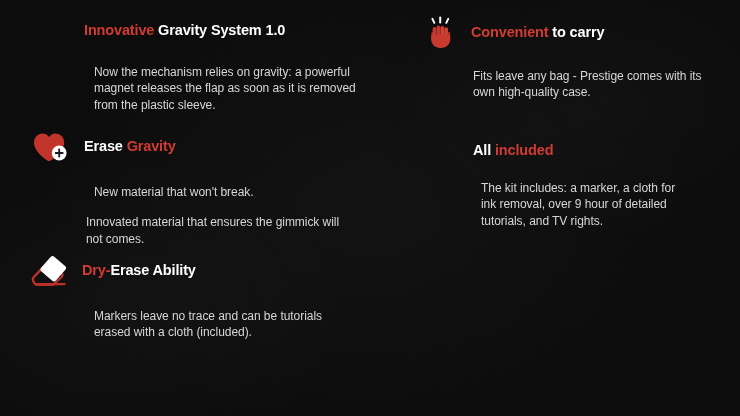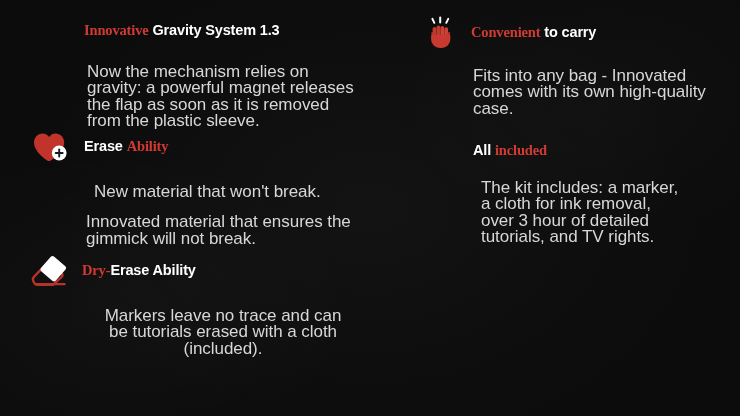--- a/index.html
+++ b/index.html
@@ -29,21 +29,21 @@
     inset: 0;
   }
   .cell {
     position: absolute;
   }
   
   .col-l { left: 24px;  width: 350px; }
   .col-r { left: 413px; width: 330px; }
   .row-1 { top: 14px; }
   .row-2 { top: 128px; }
-  .row-3 { top: 252px; text-align: center; }
+  .row-3 { top: 252px; }
 
   .feature {
     position: relative;
     min-height: 100px;
   }
   .head-row {
     display: flex;
     align-items: center;
     min-height: 34px;
   }
@@ -59,26 +59,26 @@
 
   h3.title {
     margin: 0;
     font-size: 14.5px;
     font-weight: bold;
     line-height: 1.2;
     letter-spacing: -0.15px;
     color: #ffffff;
     white-space: nowrap;
   }
-  h3.title .accent { color: #d23b33; font-family: Liberation Serif, serif; }
+  h3.title .accent { color: #d23b33; }
   h3.title .plain  { color: #ffffff; }
 
   .body-text {
-    margin: 3px;
-    font-size: 17px;
+    margin: 10px;
+    font-size: 12px;
     line-height: 16.4px;
     color: #d7d7d7;
     letter-spacing: -0.05px;
   }
   .body-text + .body-text { margin-top: 14px; }
 
   
   .pad-icon   { padding-left: 60px; }
   .pad-text   { padding-left: 60px; }
   .pad-none   { padding-left: 0; }
@@ -89,21 +89,21 @@
 </style>
 </head>
 <body>
 
 <div class="slide">
   <div class="grid">
 
     <div class="cell col-l row-1">
       <div class="feature">
         <div class="head-row pad-icon">
-          <h3 class="title"><span class="accent">Innovative</span><span class="plain"> Gravity System 1.3</span></h3>
+          <h3 class="title"><span class="accent">Innovative</span><span class="plain"> Gravity System 1.0</span></h3>
         </div>
         <p class="body-text pad-text gap-top-b" style="width:268px">Now the mechanism relies on gravity: a powerful magnet releases the flap as soon as it is removed from the plastic sleeve.</p>
       </div>
     </div>
 
     <div class="cell col-r row-1">
       <div class="feature">
         <div class="head-row">
           <div class="icon-slot">
             <svg width="36" height="34" viewBox="0 0 36 34" aria-hidden="true">
@@ -120,50 +120,50 @@
                 <path d="M17.4 11.9c0-1.1 0.85-2.0 1.9-2.0s1.9 0.9 1.9 2.0v8.1h-3.8z"></path>
                 <path d="M21.3 13.1c0-1.05 0.85-1.95 1.9-1.95s1.9 0.9 1.9 1.95v6.9h-3.8z"></path>
               </g>
               <path d="M7.6 16.6c0.9-0.95 2.3-0.8 3.0 0.25l1.5 2.3 0.3 2.6-3.1-2.2c-1.0-0.7-1.2-2.0-0.4-2.95z" fill="#b8352c"></path>
               <path d="M27.9 16.6c-0.9-0.95-2.3-0.8-3.0 0.25l-1.5 2.3-0.3 2.6 3.1-2.2c1.0-0.7 1.2-2.0 0.4-2.95z" fill="#b8352c"></path>
               <path d="M9.1 18.8h17.2c0.55 0 1.0 0.45 1.0 1.0v3.3c0 5.0-4.0 9.0-9.0 9.0h-1.2c-5.0 0-9.0-4.0-9.0-9.0v-3.3c0-0.55 0.45-1.0 1.0-1.0z" fill="#c8392f"></path>
             </svg>
           </div>
           <h3 class="title"><span class="accent">Convenient</span><span class="plain"> to carry</span></h3>
         </div>
-        <p class="body-text pad-none gap-top-b" style="width:246px;margin-left:60px">Fits into any bag - Innovated comes with its own high-quality case.</p>
+        <p class="body-text pad-none gap-top-b" style="width:246px;margin-left:60px">Fits leave any bag - Prestige comes with its own high-quality case.</p>
       </div>
     </div>
 
     <div class="cell col-l row-2">
       <div class="feature">
         <div class="head-row">
           <div class="icon-slot">
             <svg width="40" height="34" viewBox="0 0 40 34" aria-hidden="true">
               <path d="M16.0 31.0C16.0 31.0 2.0 22.6 2.0 12.6 2.0 7.3 5.9 3.4 10.6 3.4c3.0 0 5.2 1.55 6.5 3.5 1.3-1.95 3.5-3.5 6.5-3.5 4.7 0 8.6 3.9 8.6 9.2 0 10.0-14.0 18.4-14.0 18.4z" fill="#c0342c"></path>
               <circle cx="27.2" cy="23.0" r="7.4" fill="#ffffff"></circle>
               <g fill="#1a1a1a">
                 <rect x="26.25" y="18.6" width="1.9" height="8.8" rx="0.9"></rect>
                 <rect x="22.8" y="22.05" width="8.8" height="1.9" rx="0.9"></rect>
               </g>
             </svg>
           </div>
-          <h3 class="title" style="margin-left:2px"><span class="plain">Erase </span><span class="accent">Ability</span></h3>
+          <h3 class="title" style="margin-left:2px"><span class="plain">Erase </span><span class="accent">Gravity</span></h3>
         </div>
         <p class="body-text gap-top-c" style="width:280px;margin-left:62px">New material that won't break.</p>
-        <p class="body-text" style="width:268px;margin-left:62px">Innovated material that ensures the gimmick will not break.</p>
+        <p class="body-text" style="width:268px;margin-left:62px">Innovated material that ensures the gimmick will not comes.</p>
       </div>
     </div>
 
     <div class="cell col-r row-2" style="top:140px">
       <div class="feature">
         <div class="head-row" style="min-height:22px;padding-left:60px">
           <h3 class="title"><span class="plain">All </span><span class="accent">included</span></h3>
         </div>
-        <p class="body-text gap-top-c" style="width:200px;margin-left:60px">The kit includes: a marker, a cloth for ink removal, over 3 hour of detailed tutorials, and TV rights.</p>
+        <p class="body-text gap-top-c" style="width:200px;margin-left:60px">The kit includes: a marker, a cloth for ink removal, over 9 hour of detailed tutorials, and TV rights.</p>
       </div>
     </div>
 
     <div class="cell col-l row-3">
       <div class="feature">
         <div class="head-row">
           <div class="icon-slot">
             <svg width="42" height="36" viewBox="0 0 42 36" aria-hidden="true">
               <path d="M3.2 23.6 L17.0 9.0 c1.2-1.25 3.1-1.2 4.25 0.1 L30.6 20.0 c1.1 1.25 1.0 3.1-0.25 4.25 L22.0 31.8 H6.0 c-1.0 0-1.9-0.5-2.4-1.35 l-1.2-2.1 c-0.85-1.5-0.6-3.4 0.8-4.75 z" fill="none" stroke="#b8322a" stroke-width="2.3" stroke-linejoin="round" stroke-linecap="round"></path>
               <rect x="12.5" y="6.0" width="19.5" height="19.5" rx="2.6" fill="#ffffff" transform="rotate(41 22.25 15.75)"></rect>

